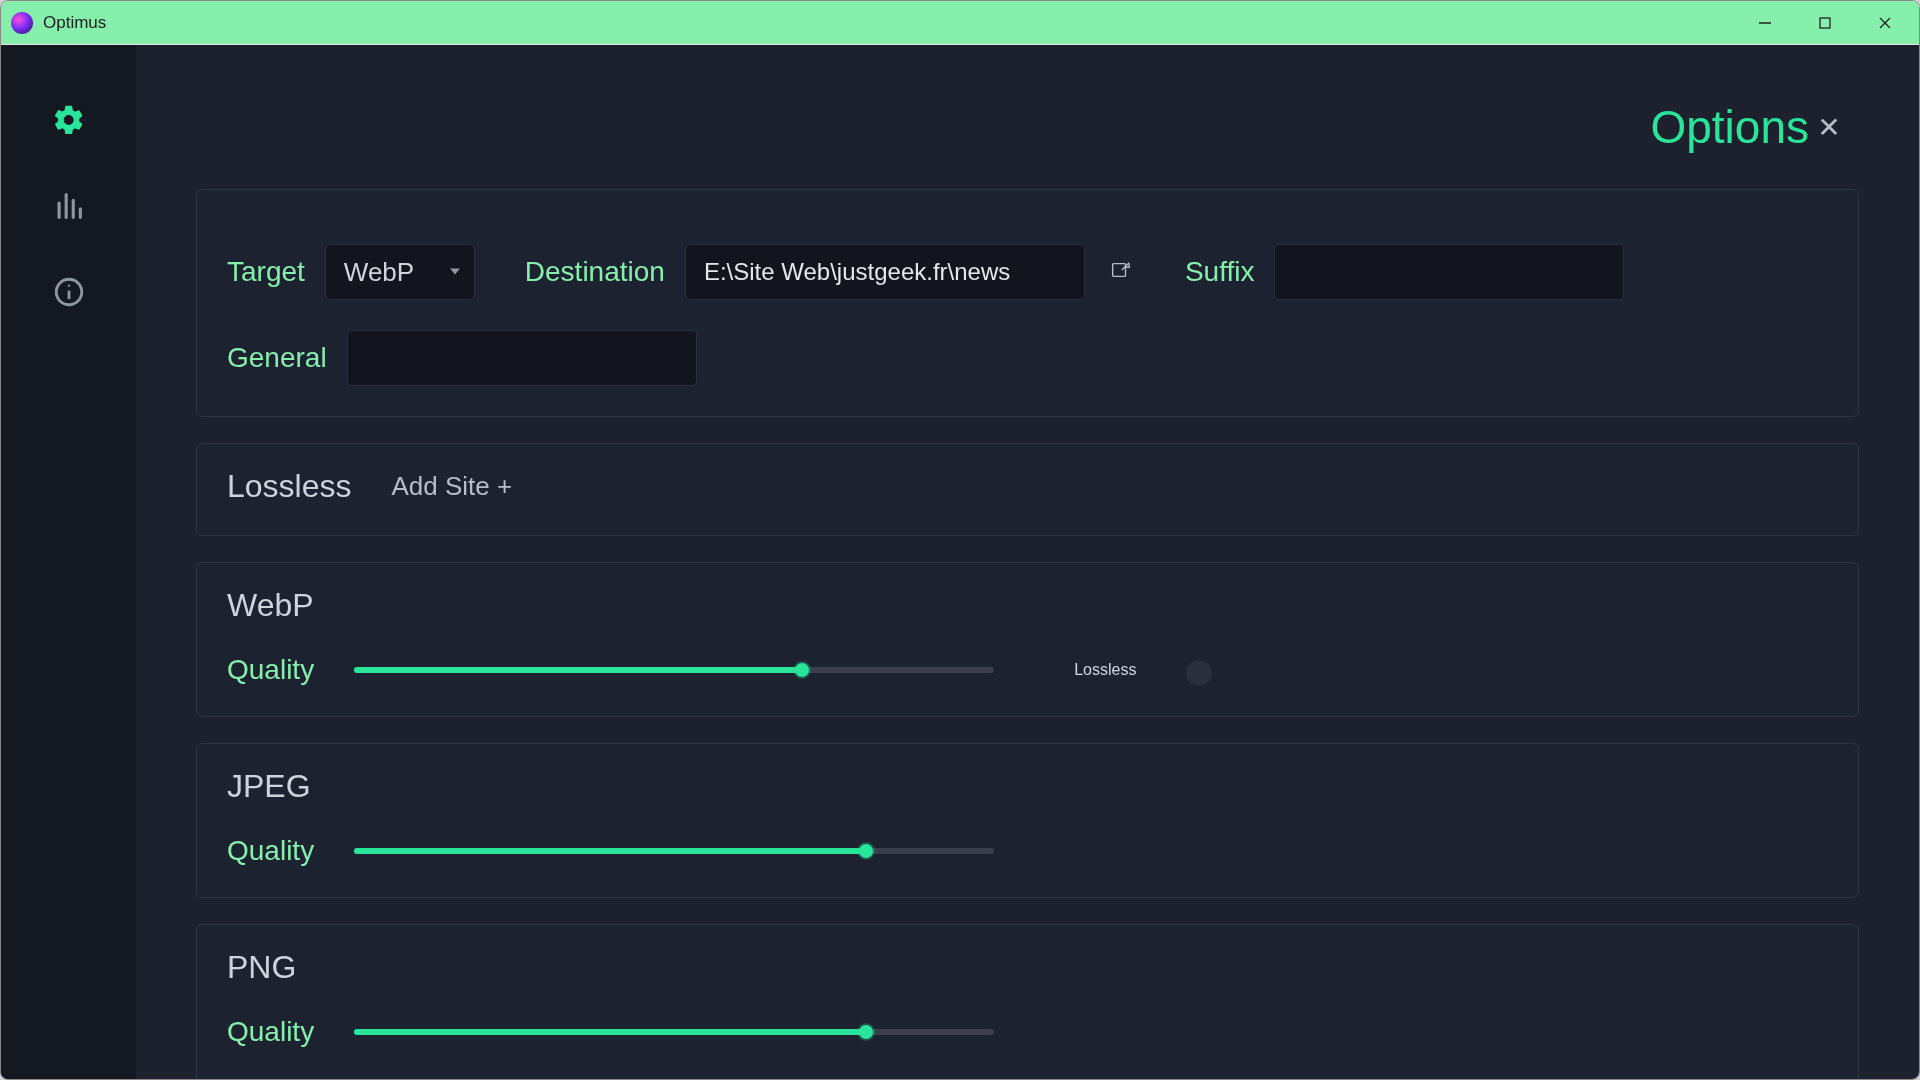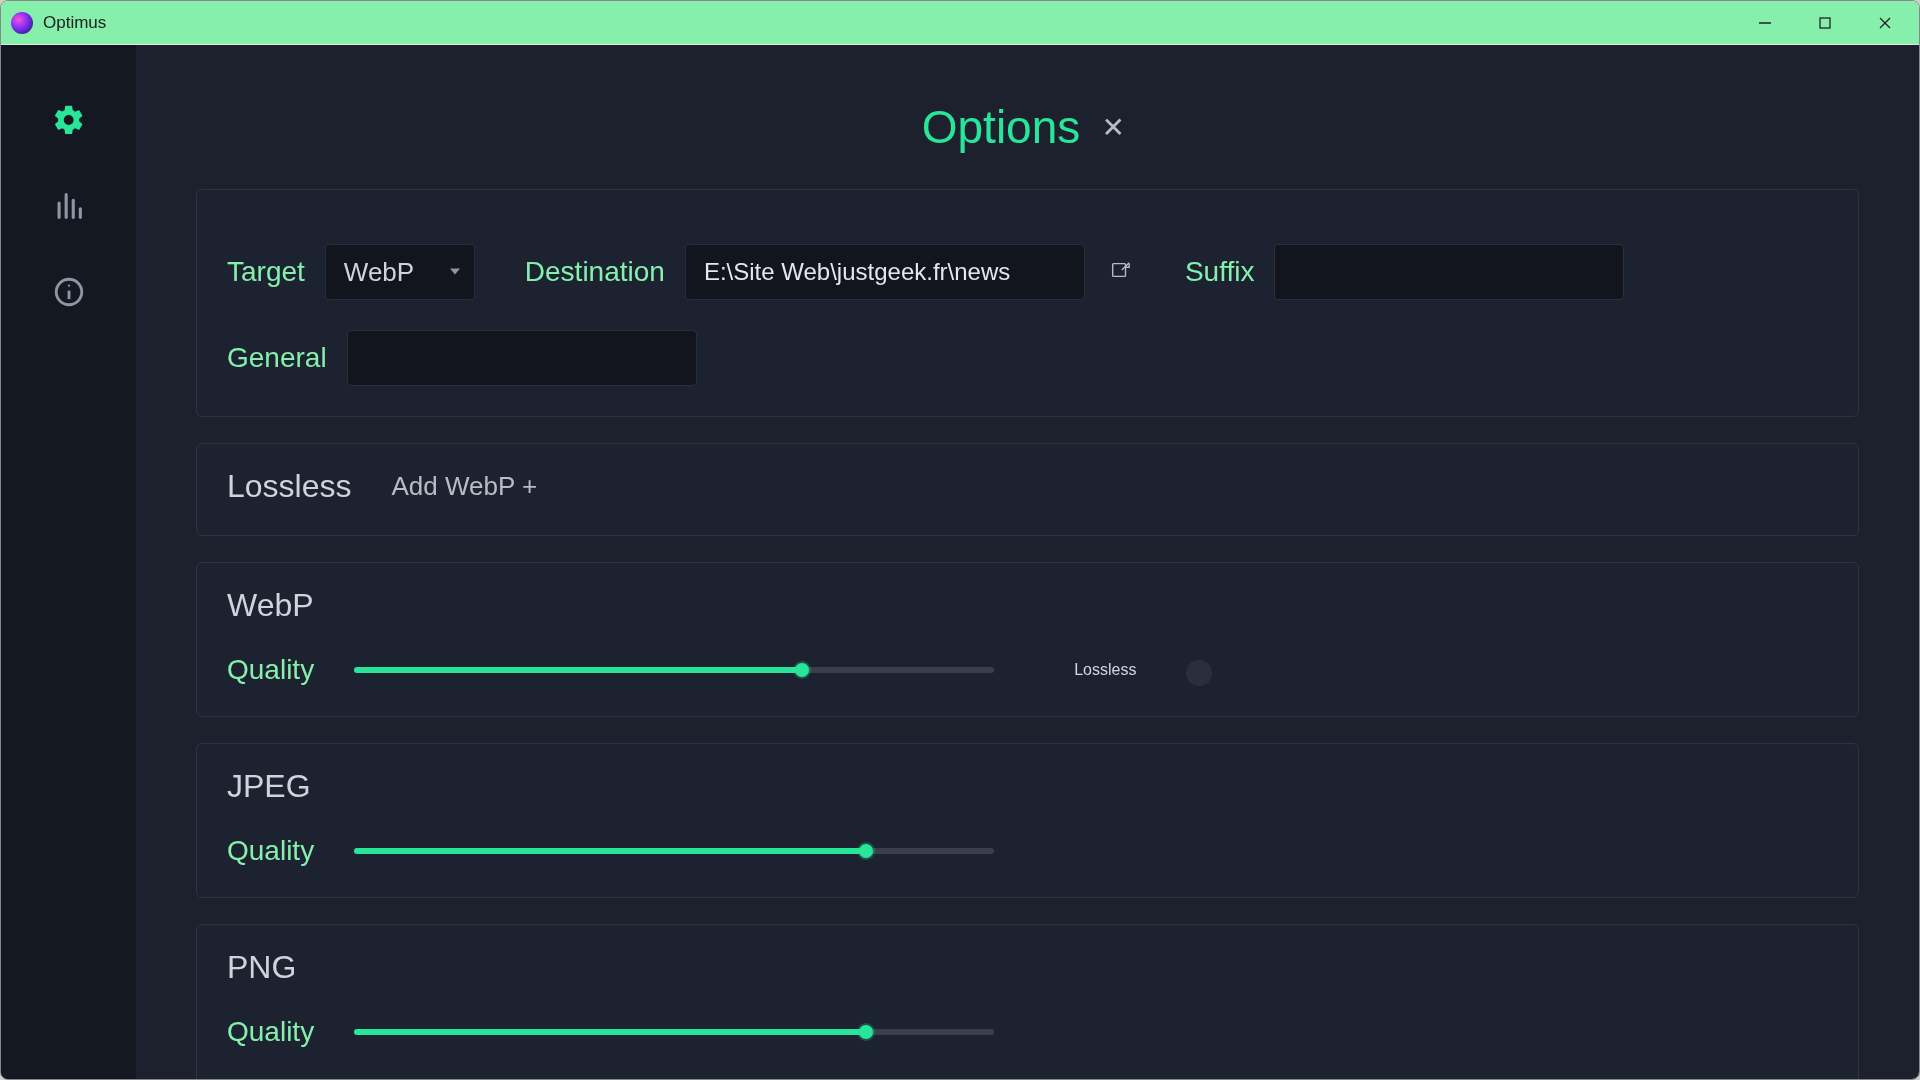--- a/index.html
+++ b/index.html
@@ -59,24 +59,23 @@
   .sidebar .side-btn.inactive svg { stroke: #8f96a3; fill: none; }
 
   .content {
     flex: 1;
     padding: 55px 60px 0 60px;
     overflow-y: hidden;
     position: relative;
   }
 
   .page-header {
-    display: flex; align-items: center; justify-content: center;
+    display: flex; align-items: center; justify-content: flex-end;
     margin-bottom: 35px;
     padding: 0 10px;
-    gap: 13px;
   }
   .page-title {
     font-size: 46px; font-weight: 400; color: #28e59a;
   }
   .close-btn {
     font-size: 28px; color: #b7bcc6; font-weight: 300;
     width: 40px; height: 40px; display:flex; align-items:center; justify-content:center;
   }
 
   .panel {
@@ -283,21 +282,21 @@
             <div class="text-input med">
               <span></span>
             </div>
           </div>
         </div>
       </div>
 
       <div class="panel tight">
         <div class="resizing-row">
           <div class="panel-title">Lossless</div>
-          <div class="add-size-btn">Add WebP +</div>
+          <div class="add-size-btn">Add Site +</div>
         </div>
       </div>
 
       <div class="panel">
         <div class="panel-title">WebP</div>
         <div class="q-row">
           <div class="field-label">Quality</div>
           <div class="slider">
             <div class="fill" style="width:70%"></div>
             <div class="thumb" style="left:70%"></div>

